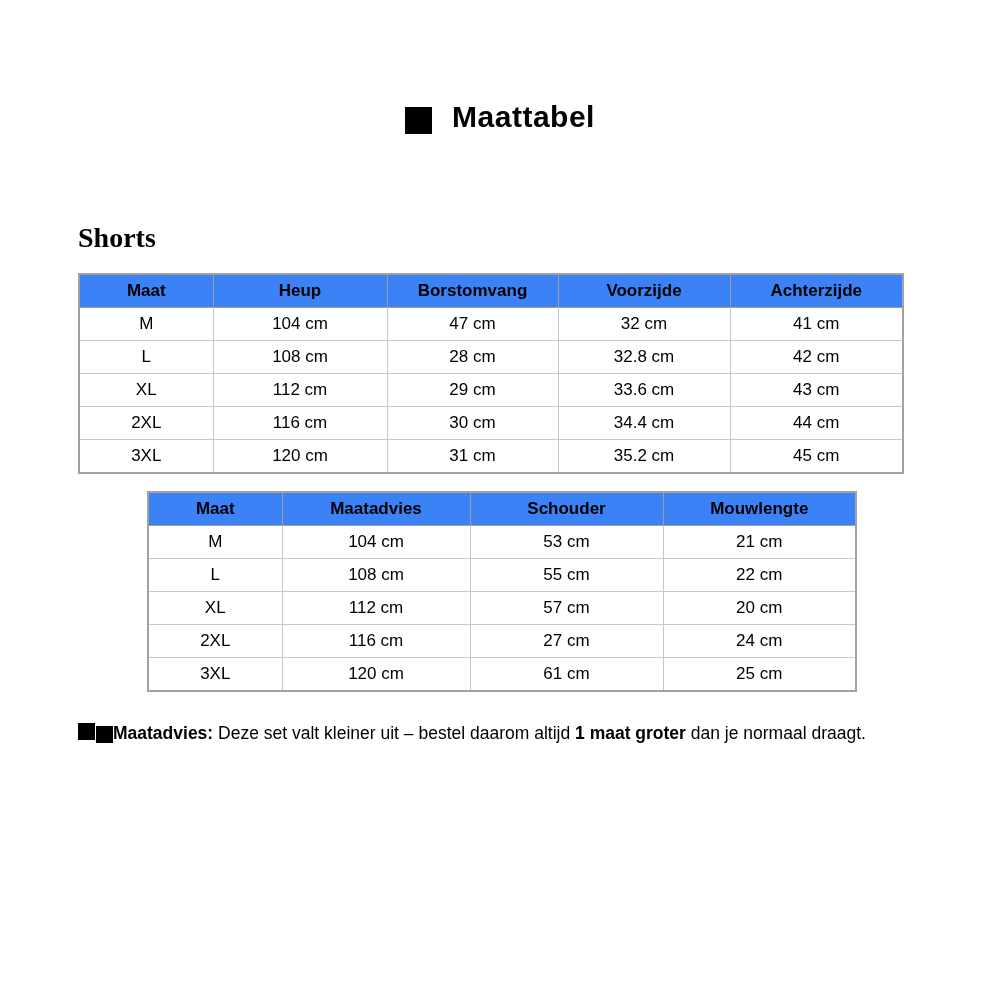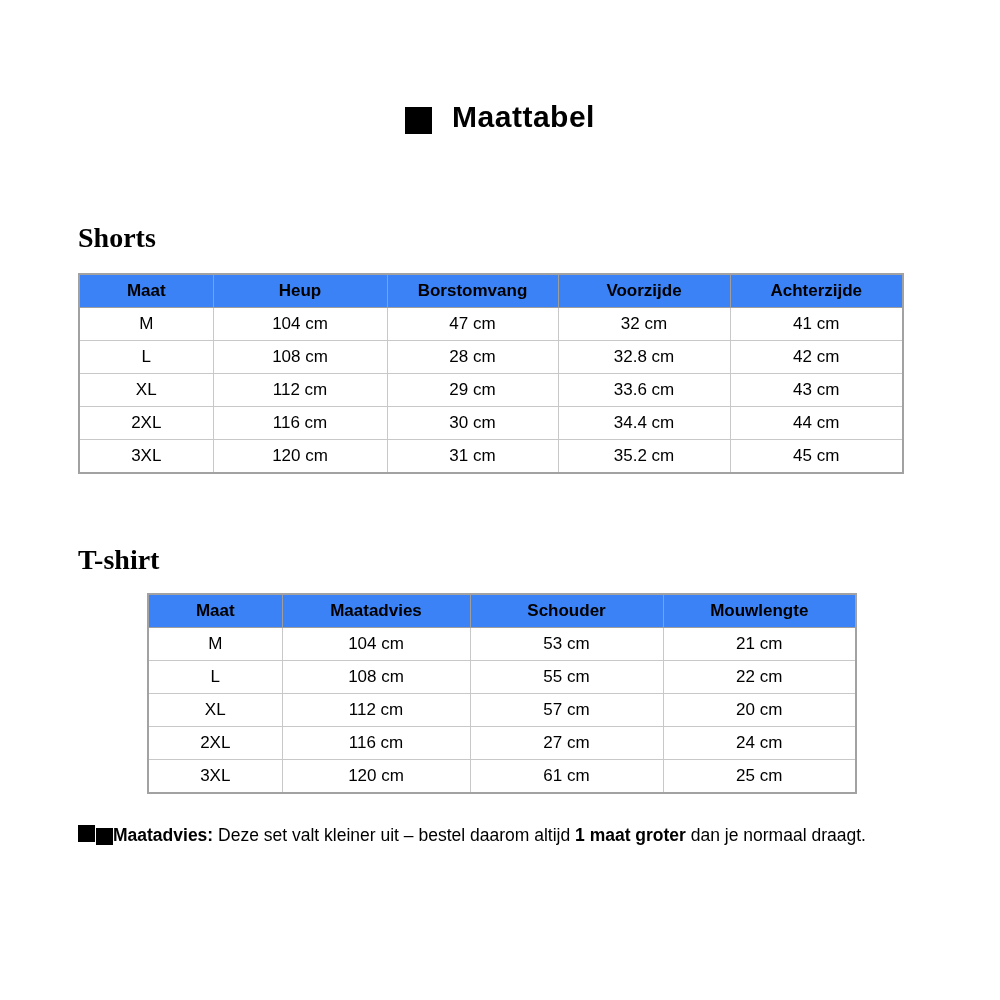--- a/index.html
+++ b/index.html
@@ -149,21 +149,20 @@
       <tr>
         <td>3XL</td>
         <td>120 cm</td>
         <td>31 cm</td>
         <td>35.2 cm</td>
         <td>45 cm</td>
       </tr>
     </tbody>
   </table>
 
-  <h2 class="section-heading heading-tshirt">T-shirt</h2>
 
   <table class="table-tshirt">
     <colgroup>
       <col style="width:134px">
         <col style="width:188px">
         <col style="width:193px">
         <col style="width:193px">
     </colgroup>
     <thead>
       <tr>

